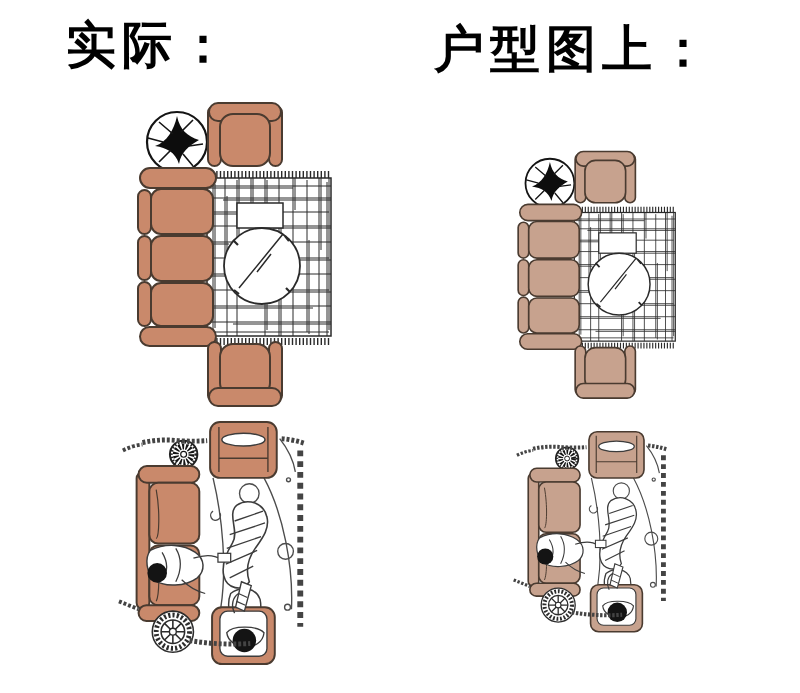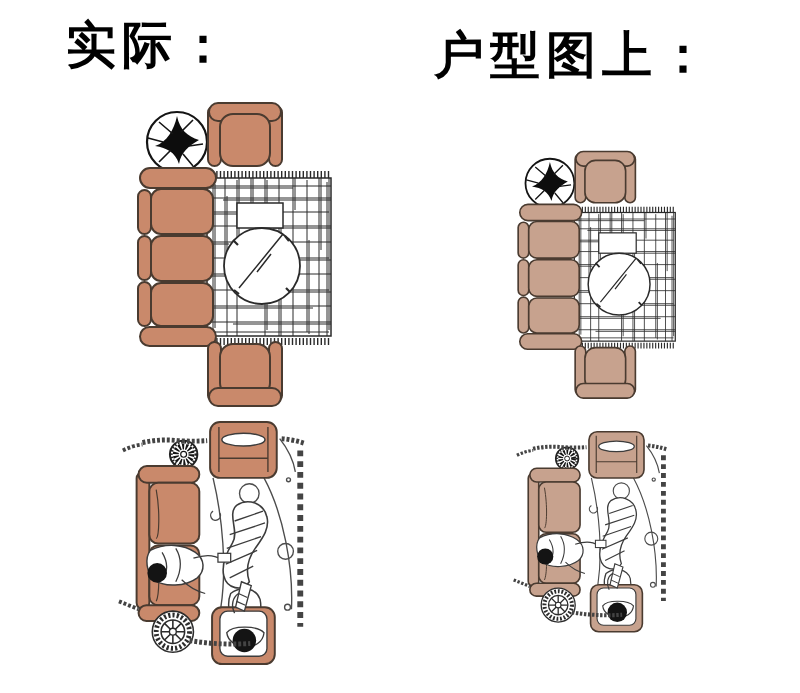--- a/index.html
+++ b/index.html
@@ -1,21 +1,21 @@
 <!DOCTYPE html>
 <html><head>
 <meta charset="utf-8">
 <style>
   html,body{margin:0;padding:0;}
   body{background:#ffffff;font-family:"Liberation Sans", sans-serif;}
   .stage{position:relative;width:800px;height:693px;background:#ffffff;overflow:hidden;}
   .panel-title{position:absolute;color:#000;font-weight:800;font-size:50px;letter-spacing:6px;
     font-family:"Liberation Serif","DejaVu Serif",serif;white-space:nowrap;}
   .title-left{left:66px;top:12px;}
-  .title-right{left:434px;top:22px;}
+  .title-right{left:434px;top:16px;}
   svg.art{position:absolute;display:block;}
   .plan-left {left:133px;top:100px;width:200px;height:312px;}
   .plan-right{left:514px;top:149px;width:163px;height:254px;}
   .scene-left {left:117px;top:421px;width:196px;height:247px;}
   .scene-right{left:512px;top:431px;width:162px;height:204px;}
   .defs-holder{position:absolute;width:0;height:0;overflow:hidden;}
 </style>
 </head>
 <body>
 

